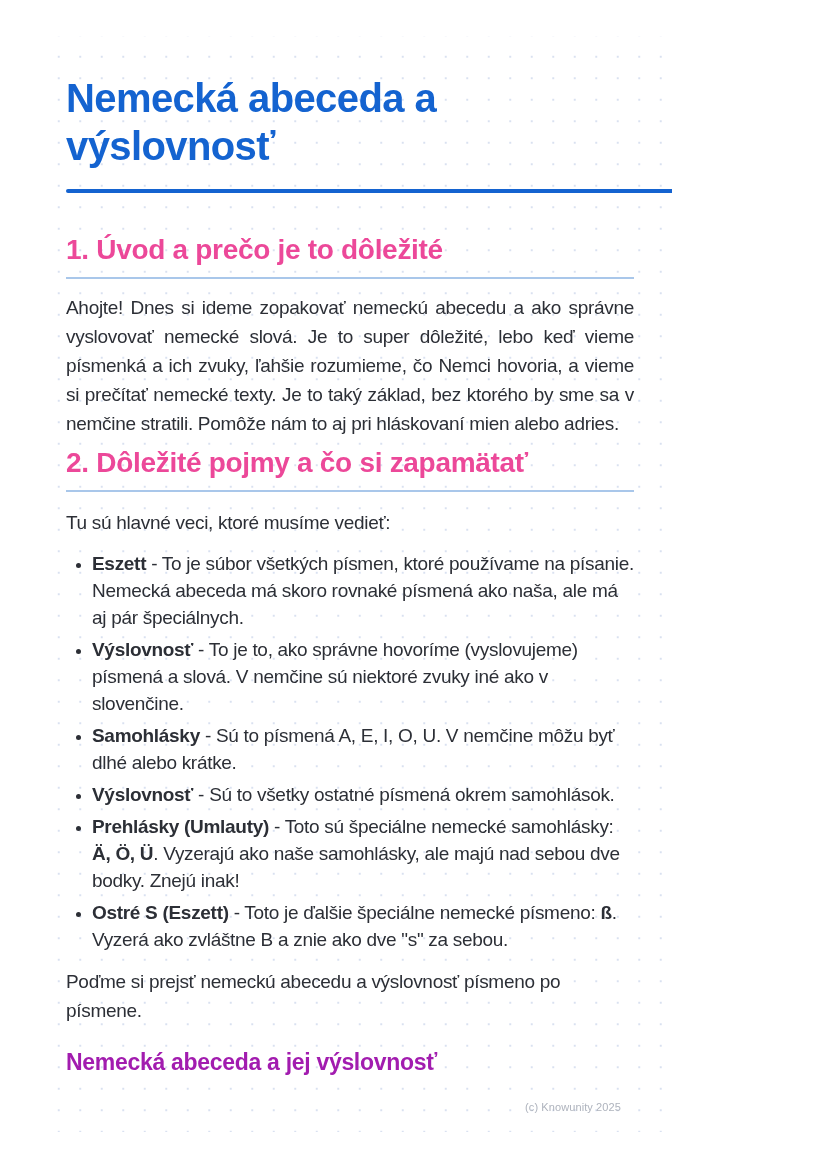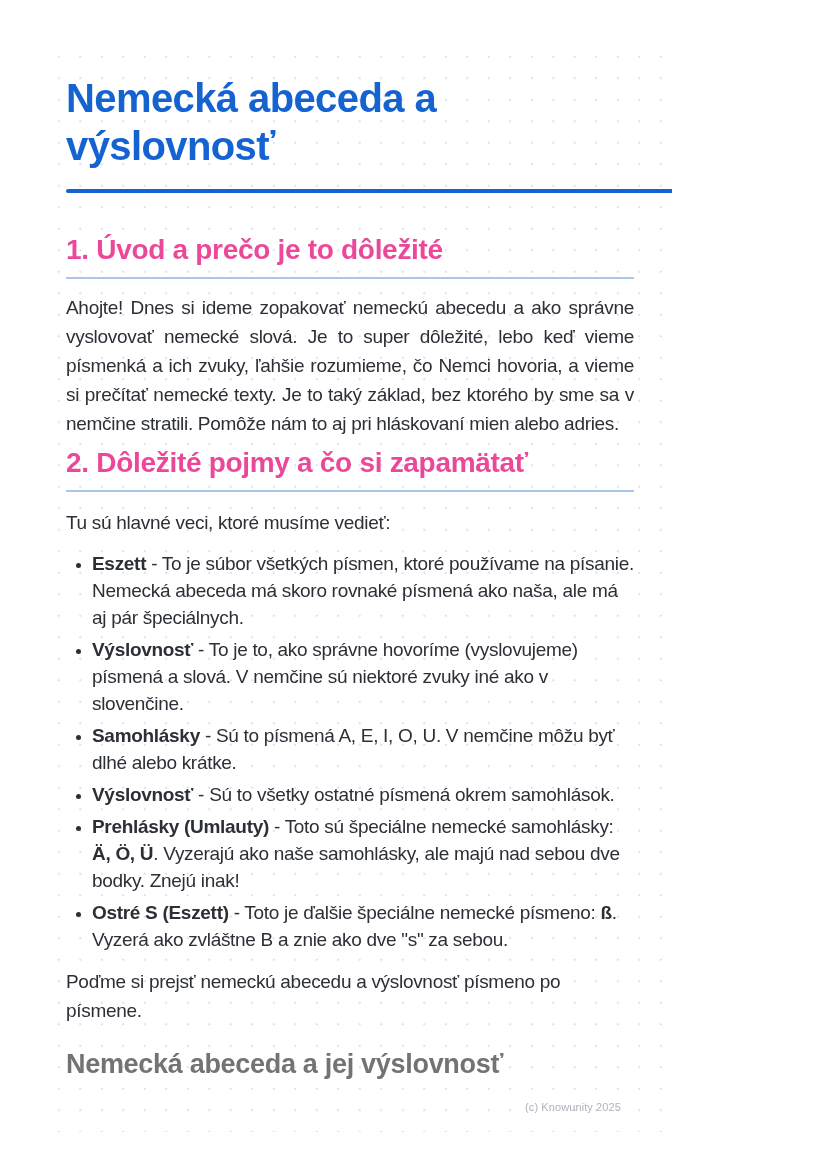--- a/index.html
+++ b/index.html
@@ -39,22 +39,22 @@
   p.justified { text-align:justify; }
   p.intro { margin-top:16px; }
   ul {
     margin:13px 0 0; padding-left:26px; font-size:19px; line-height:27px;
     letter-spacing:-0.3px; color:#2c2f36;
   }
   li { margin-bottom:5px; }
   li::marker { color:#2c2f36; font-size:15px; }
   .b { font-weight:700; }
   h3 {
-    margin:24px 0 0; font-weight:700; font-size:27px; letter-spacing:-0.3px;
-    color:#737373;
+    margin:24px 0 0; font-weight:700; font-size:23px; letter-spacing:-0.3px;
+    color:#a21caf;
   }
   .footer {
     position:absolute; right:51px; top:1101px; font-size:11px;
     color:#aeb3bd; letter-spacing:0.1px;
   }
 </style>
 </head>
 <body>
 
 <div class="page">

